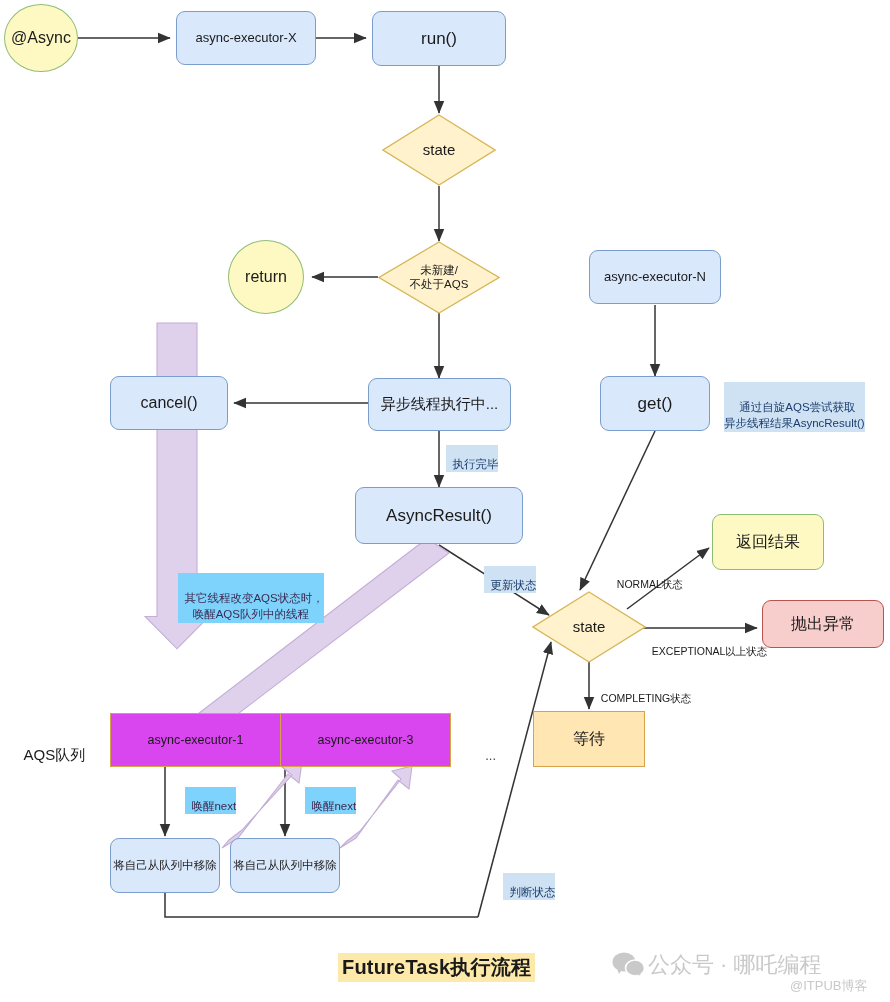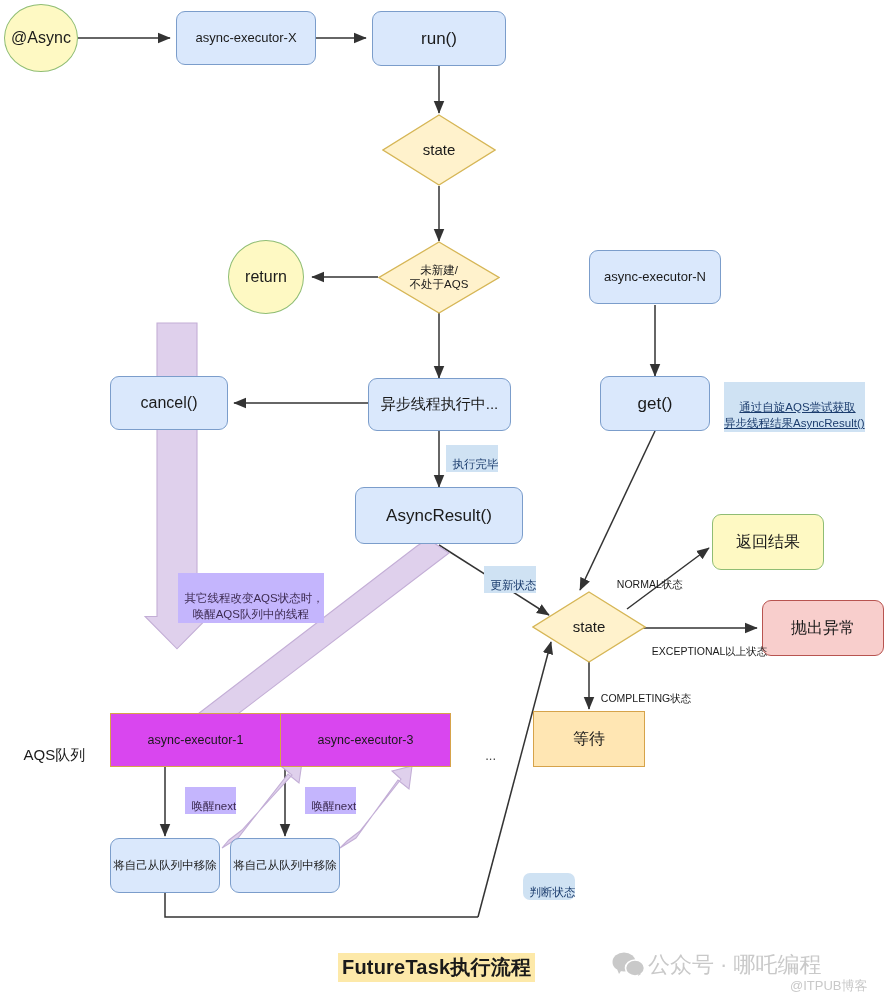--- a/index.html
+++ b/index.html
@@ -13,21 +13,21 @@
   .rbox{border-radius:9px;border-width:1.3px;border-style:solid;}
   .blue{background:#dae8fc;border-color:#7b9dcb;}
   .green{background:#fef9c3;border-color:#8fbd74;}
   .yellowb{background:#ffe6b3;border-color:#d6a34a;}
   .red{background:#f8cecc;border-color:#b85450;}
   .circle{border-radius:50%;border-width:1.3px;border-style:solid;}
   .diamond-wrap{position:absolute;}
   .diamond-label{position:absolute;left:0;top:0;width:100%;height:100%;display:flex;align-items:center;justify-content:center;text-align:center;line-height:1.2;}
   .plainlabel{position:absolute;white-space:pre;}
   .hl-blue{background:#cfe2f3;}
-  .hl-purple{background:#c4b5fd;color:#3d2b52;}
+  .hl-purple{background:#7dd3fc;color:#3d2b52;}
   .hl-yellow{background:#fde9a9;}
   .queue{position:absolute;display:flex;box-sizing:border-box;border:1.4px solid #d6a34a;background:#d946ef;}
   .queue-cell{flex:1;display:flex;align-items:center;justify-content:center;font-size:12.5px;border-right:1.4px solid #d6a34a;box-sizing:border-box;}
   .queue-cell:last-child{border-right:none;}
   .title{position:absolute;font-weight:bold;letter-spacing:.2px;}
   .wm{position:absolute;color:#c9c9c9;white-space:nowrap;}
 </style>
 </head>
 <body>
 
@@ -136,21 +136,21 @@
   </svg>
   <div class="diamond-label" style="font-size:15px;">
     <span>state</span>
   </div>
 </div>
 
 <div class="node rbox green" style="left:712px;top:514px;width:112px;height:56px;font-size:16px;">
   <span>返回结果</span>
 </div>
 
-<div class="node rbox red" style="left:762px;top:600px;width:122px;height:56px;font-size:16px;">
+<div class="node rbox red" style="left:762px;top:600px;width:122px;height:48px;font-size:16px;">
   <span>抛出异常</span>
 </div>
 
 <div class="node yellowb" style="left:533px;top:711px;width:112px;height:56px;font-size:16px;border-width:1.4px;border-style:solid;">
   <span>等待</span>
 </div>
 
 <div class="node rbox blue" style="left:110px;top:838px;width:110px;height:55px;font-size:11.5px;">
   <span>将自己从队列中移除</span>
 </div>
@@ -182,32 +182,32 @@
 </div>
 <div class="plainlabel" style="left:611px;top:566px;font-size:10.5px;">
   <span>NORMAL状态</span>
 </div>
 <div class="plainlabel" style="left:646px;top:633px;font-size:10.5px;">
   <span>EXCEPTIONAL以上状态</span>
 </div>
 <div class="plainlabel" style="left:595px;top:680px;font-size:10.5px;text-align:right;">
   <span>COMPLETING状态</span>
 </div>
-<div class="plainlabel hl-blue" style="left:523px;top:873px;font-size:11.5px;color:#1c3d6e;border-radius:7px;">
+<div class="plainlabel hl-blue" style="left:503px;top:873px;font-size:11.5px;color:#1c3d6e;">
   <span>判断状态</span>
 </div>
 <div class="plainlabel hl-purple" style="left:185px;top:787px;font-size:11.5px;">
   <span>唤醒next</span>
 </div>
 <div class="plainlabel hl-purple" style="left:305px;top:787px;font-size:11.5px;">
   <span>唤醒next</span>
 </div>
 
 <div class="plainlabel hl-blue" style="left:724px;top:382px;font-size:11.5px;color:#1c3d6e;text-align:center;line-height:1.45;">
-  <span style="white-space:pre-line;text-decoration:underline;">通过自旋AQS尝试获取
+  <span style="white-space:pre-line;">通过自旋AQS尝试获取
 异步线程结果AsyncResult()</span>
 </div>
 
 <div class="plainlabel hl-purple" style="left:178px;top:573px;font-size:11.5px;text-align:center;line-height:1.45;">
   <span style="white-space:pre-line;">其它线程改变AQS状态时，
 唤醒AQS队列中的线程</span>
 </div>
 
 <div class="title hl-yellow" style="left:338px;top:953px;font-size:20px;padding:1px 4px;">
   <span>FutureTask执行流程</span>

